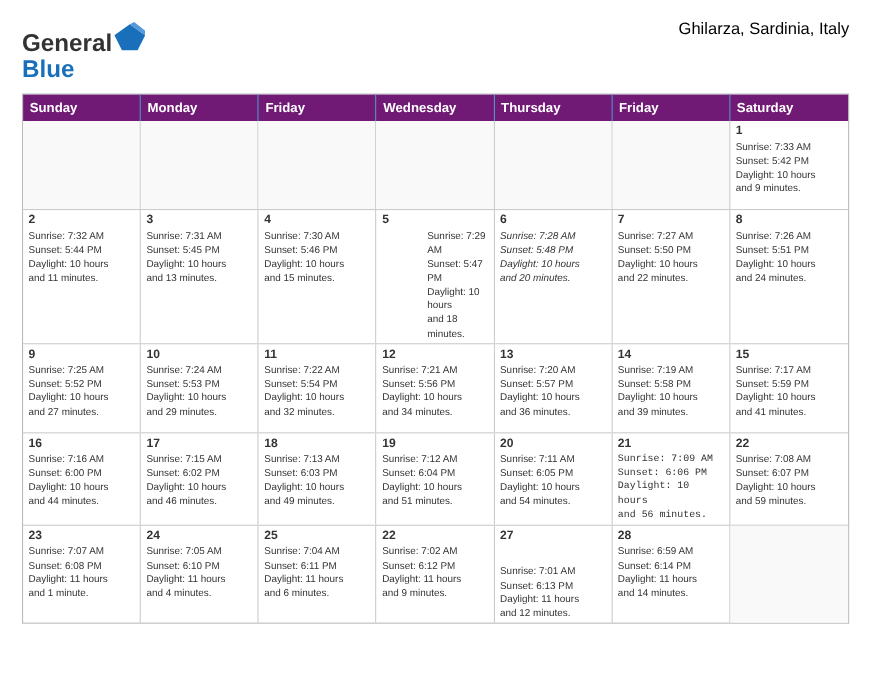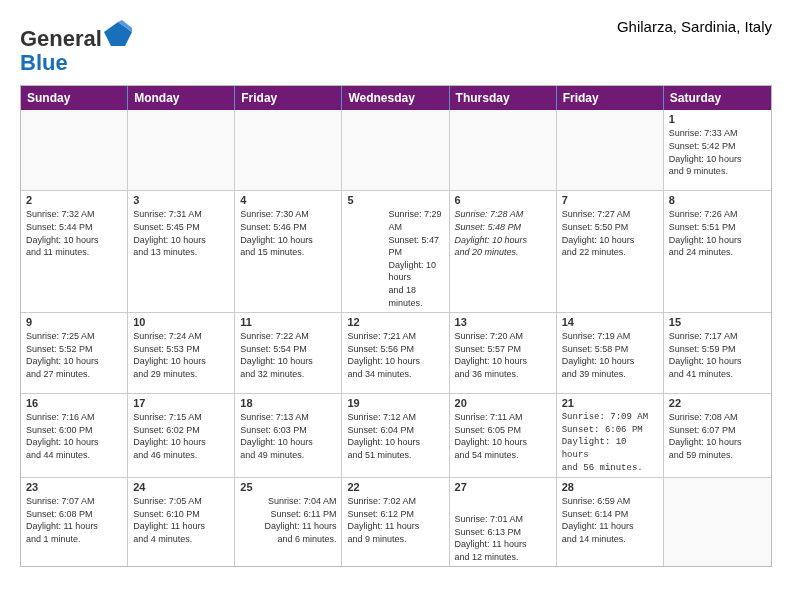--- a/index.html
+++ b/index.html
@@ -320,21 +320,21 @@
           </div>
           <div class="cal-cell">
             <span class="day-num">24</span>
             <div class="day-info" style="white-space: pre-line;">Sunrise: 7:05 AM
 Sunset: 6:10 PM
 Daylight: 11 hours
 and 4 minutes.</div>
           </div>
           <div class="cal-cell">
             <span class="day-num">25</span>
-            <div class="day-info" style="white-space: pre-line; text-align: right;">Sunrise: 7:04 AM
+            <div class="day-info" style="white-space: pre-line;">Sunrise: 7:04 AM
 Sunset: 6:11 PM
 Daylight: 11 hours
 and 6 minutes.</div>
           </div>
           <div class="cal-cell">
             <span class="day-num">22</span>
             <div class="day-info" style="white-space: pre-line;">Sunrise: 7:02 AM
 Sunset: 6:12 PM
 Daylight: 11 hours
 and 9 minutes.</div>

